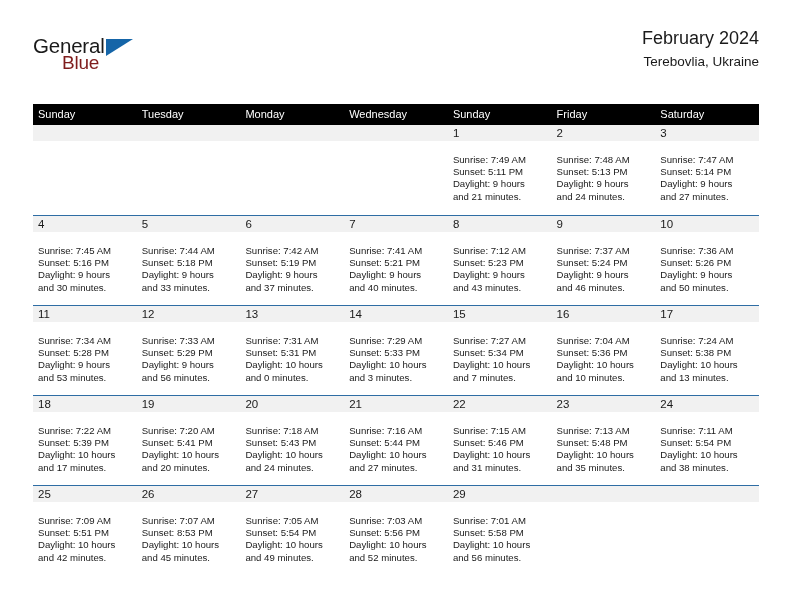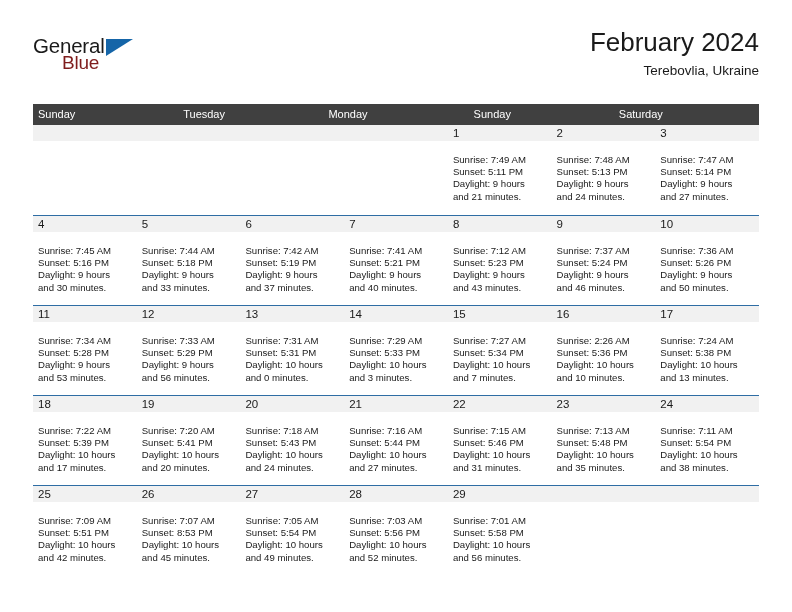--- a/index.html
+++ b/index.html
@@ -68,21 +68,21 @@
     border-bottom: 17px solid transparent;
   }
 
   .title-block {
     position: absolute;
     right: 0;
     top: 0;
     text-align: right;
   }
   .cal-title {
-    font-size: 26px;
+    font-size: 18px;
     font-weight: normal;
     color: #1a1a1a;
     line-height: 1.15;
     white-space: nowrap;
   }
   .cal-subtitle {
     font-size: 13.5px;
     color: #1a1a1a;
     line-height: 1.2;
     margin-top: 5px;
@@ -92,21 +92,21 @@
   
   .calendar {
     position: absolute;
     left: 33px;
     top: 104px;
     width: 726px;
   }
 
   .dow-row {
     display: flex;
-    background: #404040;
+    background: #000000;
     height: 21px;
   }
   .dow-cell {
     flex: 1 1 0;
     box-sizing: border-box;
     padding-left: 5px;
     color: #ffffff;
     font-size: 11px;
     line-height: 21px;
     white-space: nowrap;
@@ -177,21 +177,23 @@
       <div class="cal-subtitle">Terebovlia, Ukraine</div>
     </div>
 
   </div>
 
   <div class="calendar">
     <div class="dow-row" id="dow-row">
         <div class="dow-cell">Sunday</div>
         <div class="dow-cell">Tuesday</div>
         <div class="dow-cell">Monday</div>
+        <div class="dow-cell">Wednesday</div>
         <div class="dow-cell">Sunday</div>
+        <div class="dow-cell">Friday</div>
         <div class="dow-cell">Saturday</div>
       </div>
     <div id="weeks-container">
         <div class="week-row first">
           <div class="daynum-band"></div>
           <div class="days">
             <div class="day-cell empty">
               <div class="day-num"></div>
               <div class="day-lines"></div>
             </div>
@@ -348,21 +350,21 @@
               <div class="day-lines">
                 <div class="day-line">Sunrise: 7:27 AM</div>
                 <div class="day-line">Sunset: 5:34 PM</div>
                 <div class="day-line">Daylight: 10 hours</div>
                 <div class="day-line">and 7 minutes.</div>
               </div>
             </div>
             <div class="day-cell">
               <div class="day-num">16</div>
               <div class="day-lines">
-                <div class="day-line">Sunrise: 2:26 AM</div>
+                <div class="day-line">Sunrise: 7:04 AM</div>
                 <div class="day-line">Sunset: 5:36 PM</div>
                 <div class="day-line">Daylight: 10 hours</div>
                 <div class="day-line">and 10 minutes.</div>
               </div>
             </div>
             <div class="day-cell">
               <div class="day-num">17</div>
               <div class="day-lines">
                 <div class="day-line">Sunrise: 7:24 AM</div>
                 <div class="day-line">Sunset: 5:38 PM</div>

